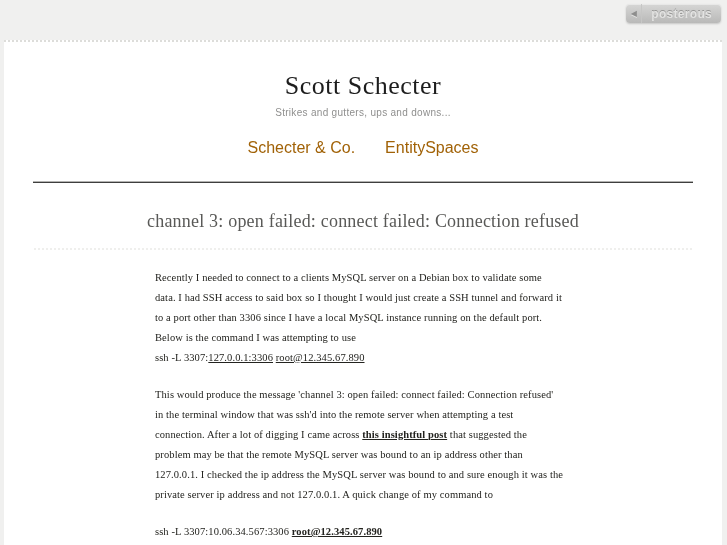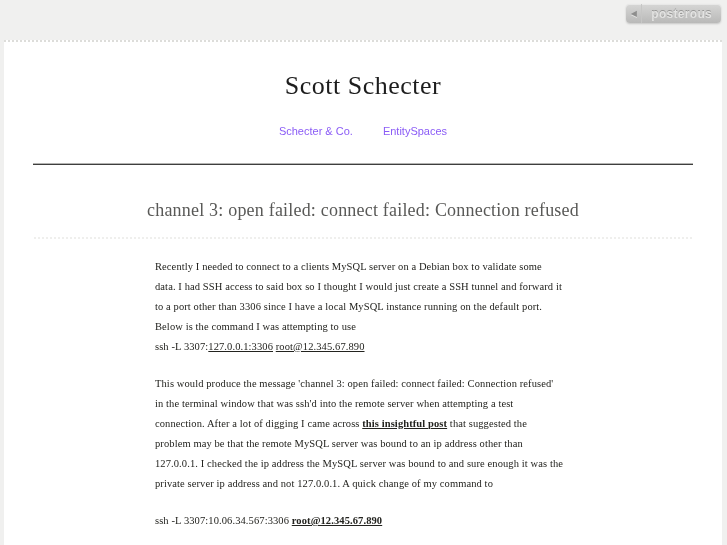--- a/index.html
+++ b/index.html
@@ -54,31 +54,31 @@
   }
   .tagline {
     margin-top:7px;
     font-family:"Liberation Sans", sans-serif;
     font-size:10px; color:#8f8f8e; letter-spacing:.3px;
   }
   .site-nav { margin-top:21px; text-align:center; }
   .site-nav a {
     display:inline-block; margin:0 13px;
     font-family:"Liberation Sans", sans-serif;
-    font-size:11px; color:#8b5cf6; text-decoration:none; cursor:pointer;
+    font-size:16px; color:#a16207; text-decoration:none; cursor:pointer;
   }
 
   .rule-dark {
     margin:24px 29px 0 29px;
     height:2px; background:#3f3f3e;
     border-top:1px solid #b3b3b1;
   }
 
   .post-title {
-    margin-top:35px;
+    margin-top:28px;
     text-align:center;
     font-size:18px; font-weight:normal; color:#595957;
     letter-spacing:.2px;
   }
   .rule-light {
     margin:16px 30px 0 30px;
     border-top:2px dotted #efefed;
   }
 
   .post-body {
@@ -97,20 +97,21 @@
 
 <div class="badge-wrap">
   <span class="badge-arrow">◀</span>
   <span class="badge-label">posterous</span>
 </div>
 
 <div class="sheet">
 
   <div class="site-header">
     <h1 class="site-title">Scott Schecter</h1>
+    <div class="tagline">Strikes and gutters, ups and downs...</div>
     <nav class="site-nav">
       <a>Schecter &amp; Co.</a>
       <a>EntitySpaces</a>
     </nav>
   </div>
 
   <div class="rule-dark"></div>
 
   <article>
     <h2 class="post-title">channel 3: open failed: connect failed: Connection refused</h2>

